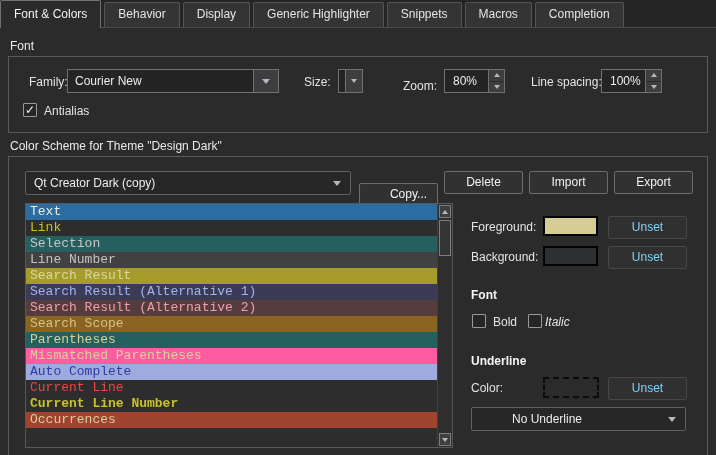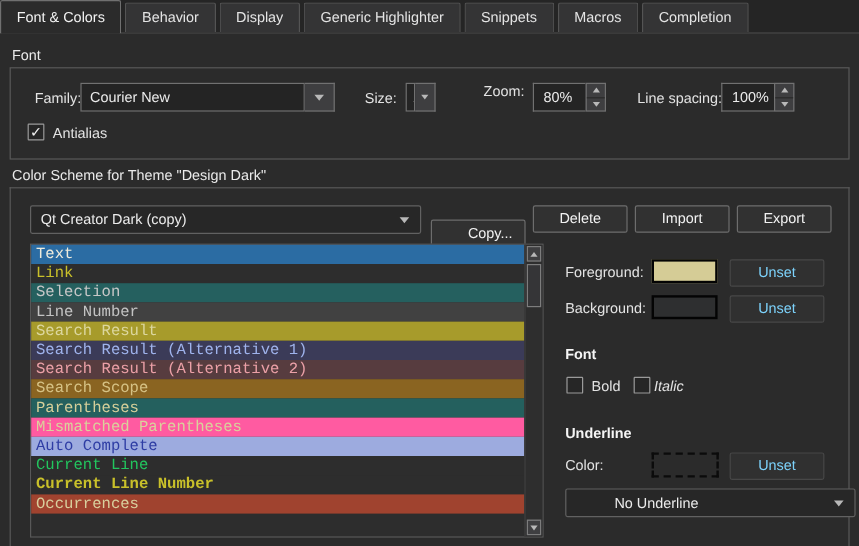--- a/index.html
+++ b/index.html
@@ -117,21 +117,21 @@
         <span class="tri-down"></span>
       </div>
     </div>
     <span class="lbl" style="left:295px; top:18px;">Size:</span>
     <div class="editcombo" style="left:329px; top:12px; width:25px;">
       <div class="editfield" style="padding-left:5px;">10</div>
       <div class="combo-btn narrow">
         <span class="tri-down sm"></span>
       </div>
     </div>
-    <span class="lbl" style="left:394px; top:12px;">Zoom:</span>
+    <span class="lbl" style="left:394px; top:22px;">Zoom:</span>
     <div class="spin" style="left:435px; top:12px; width:61px;">
       <div class="spinfield">80%</div>
       <div class="spinbtns">
         <div class="spinbtn">
             <span class="tri-up sm"></span>
           </div>
         <div class="spinbtn">
             <span class="tri-down sm"></span>
           </div>
       </div>
@@ -171,21 +171,21 @@
           <div class="row" style="background: rgb(45, 45, 45); color: rgb(201, 192, 42);">Link</div>
           <div class="row" style="background: rgb(37, 96, 95); color: rgb(199, 199, 199);">Selection</div>
           <div class="row" style="background: rgb(65, 65, 65); color: rgb(195, 195, 195);">Line Number</div>
           <div class="row" style="background: rgb(167, 155, 43); color: rgb(220, 215, 159);">Search Result</div>
           <div class="row" style="background: rgb(59, 59, 88); color: rgb(159, 179, 236);">Search Result (Alternative 1)</div>
           <div class="row" style="background: rgb(87, 60, 63); color: rgb(235, 160, 167);">Search Result (Alternative 2)</div>
           <div class="row" style="background: rgb(138, 100, 33); color: rgb(214, 194, 133);">Search Scope</div>
           <div class="row" style="background: rgb(36, 96, 94); color: rgb(214, 207, 154);">Parentheses</div>
           <div class="row" style="background: rgb(255, 91, 161); color: rgb(217, 210, 155);">Mismatched Parentheses</div>
           <div class="row" style="background: rgb(157, 171, 223); color: rgb(46, 61, 164);">Auto Complete</div>
-          <div class="row" style="background: rgb(45, 45, 45); color: #22c55e;">Current Line</div>
+          <div class="row" style="background: rgb(45, 45, 45); color: #ef4444;">Current Line</div>
           <div class="row bold" style="background: rgb(45, 45, 45); color: rgb(201, 192, 42);">Current Line Number</div>
           <div class="row" style="background: rgb(160, 67, 47); color: rgb(216, 207, 157);">Occurrences</div>
         </div>
       <div class="vscroll">
         <div class="scroll-btn up">
             <span class="tri-up sm"></span>
           </div>
         <div class="scroll-thumb"></div>
         <div class="scroll-btn down">
             <span class="tri-down sm"></span>
@@ -205,19 +205,19 @@
     <span class="checkbox" id="bold-checkbox" style="left:463px; top:157px;"></span>
     <span class="lbl" style="left:484px; top:158px;">Bold</span>
     <span class="checkbox" id="italic-checkbox" style="left:519px; top:157px;"></span>
     <span class="lbl" style="left:536px; top:158px;font-style:italic;">Italic</span>
 
     <span class="heading" style="left:462px; top:197px;">Underline</span>
     <span class="lbl" style="left:462px; top:224px;">Color:</span>
     <div class="swatch dashed" style="left:534px; top:220px;"></div>
     <div class="btn disabled" style="left:599px; top:220px;">Unset</div>
 
-    <div class="flatcombo" style="left:462px; top:250px; width:242px; height:24px;padding-left:40px;">
+    <div class="flatcombo" style="left:462px; top:250px; width:215px; height:24px;padding-left:40px;">
       <span>No Underline</span>
       <span class="tri-down"></span>
     </div>
   </div>
 
 </div>
 
 </body></html>

